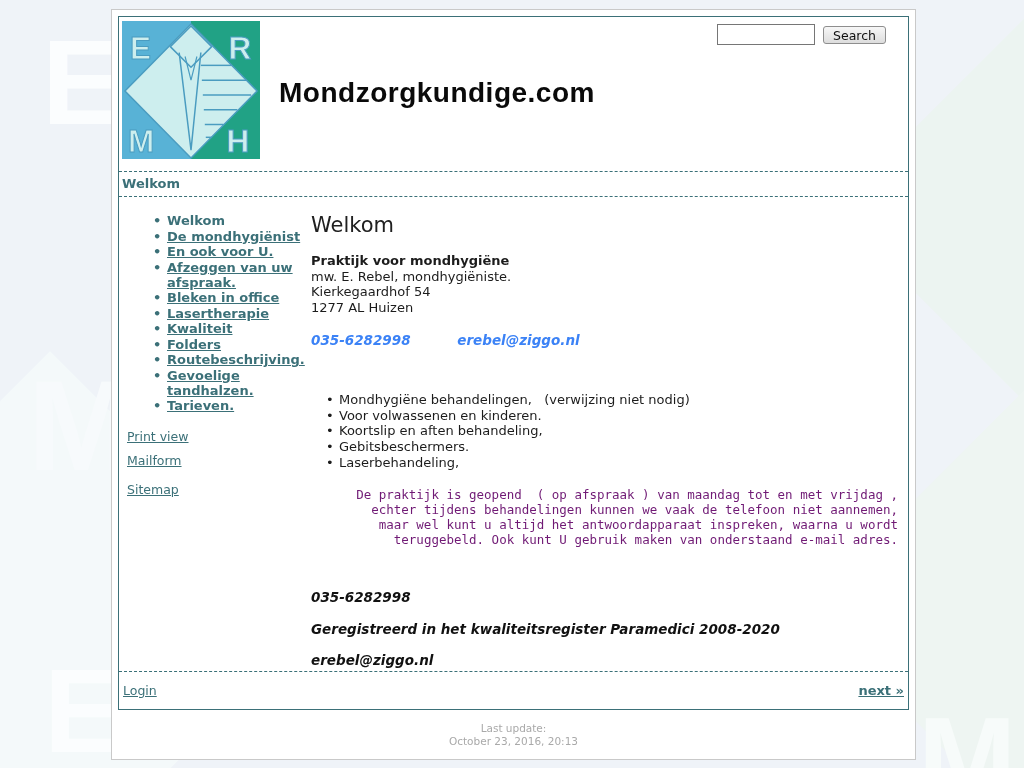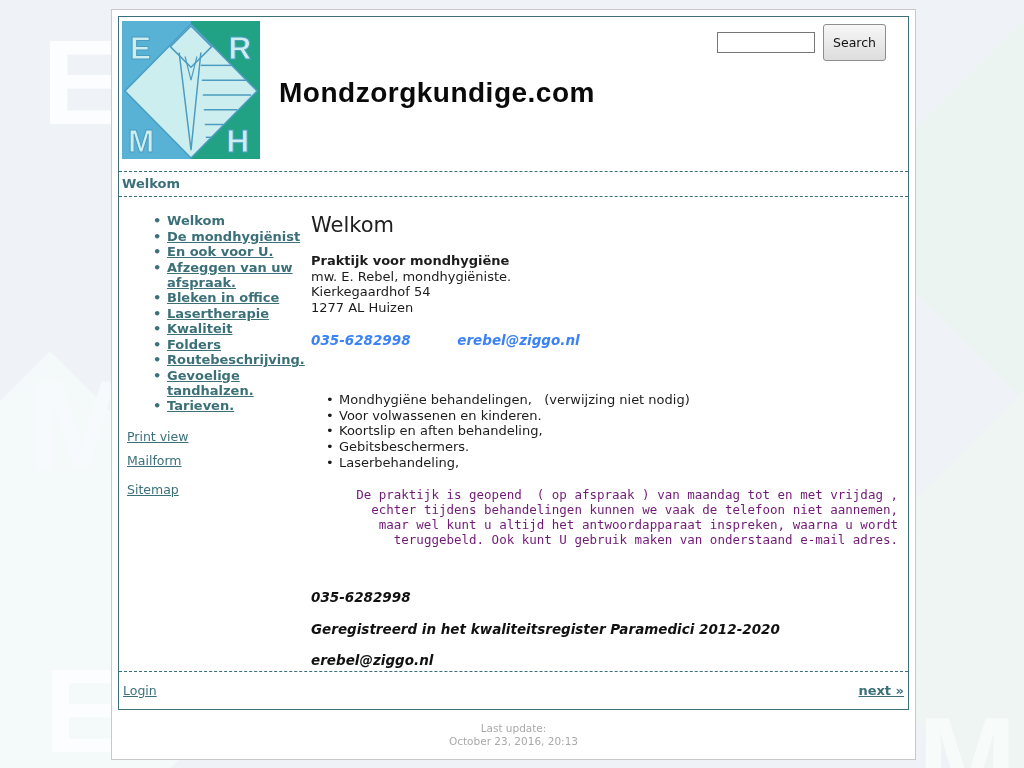--- a/index.html
+++ b/index.html
@@ -61,21 +61,21 @@
     letter-spacing: 0.5px;
   }
   .searchbar { position: absolute; right: 22px; top: 7px; display: flex; align-items: center; gap: 8px; }
   .search-input {
     width: 98px; height: 21px;
     border: 1px solid #767676;
     font-size: 12px; padding: 2px 4px;
     font-family: "DejaVu Sans", sans-serif;
   }
   .search-btn {
-    height: 37px; padding: 1px 9px;
+    height: 18px; padding: 1px 9px;
     font-size: 12.5px;
     font-family: "DejaVu Sans", sans-serif;
     color: #111;
     background: linear-gradient(#f7f7f7, #dddddd);
     border: 1px solid #8e8e8e;
     border-radius: 3px;
     cursor: pointer;
   }
 
   
@@ -274,21 +274,21 @@
           <li>Gebitsbeschermers.</li>
           <li>Laserbehandeling,</li>
         </ul>
 
         <div class="opening">De praktijk is geopend  ( op afspraak ) van maandag tot en met vrijdag ,
 echter tijdens behandelingen kunnen we vaak de telefoon niet aannemen,
 maar wel kunt u altijd het antwoordapparaat inspreken, waarna u wordt
 teruggebeld. Ook kunt U gebruik maken van onderstaand e-mail adres.</div>
 
         <div class="bold-italic phone-bottom">035-6282998</div>
-        <div class="bold-italic registration">Geregistreerd in het kwaliteitsregister Paramedici 2012-2020</div>
+        <div class="bold-italic registration">Geregistreerd in het kwaliteitsregister Paramedici 2008-2020</div>
         <div class="bold-italic email-bottom">erebel@ziggo.nl</div>
       </div>
     </div>
 
     <div class="footer">
       <span class="login-link">Login</span>
       <span class="next-link">next »</span>
     </div>
   </div>
 

